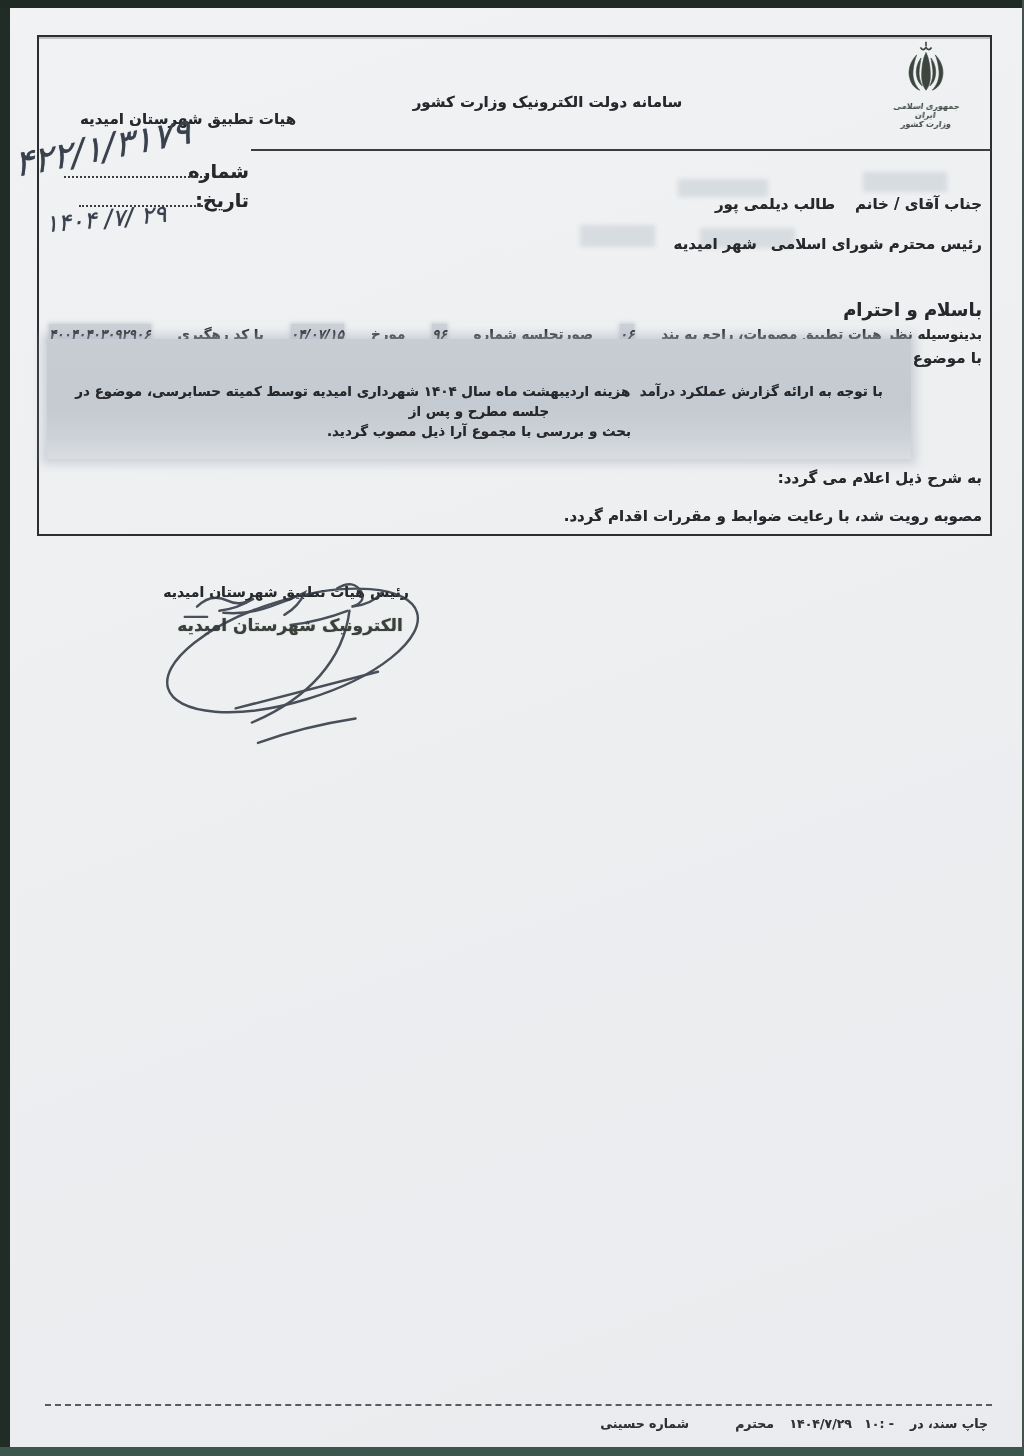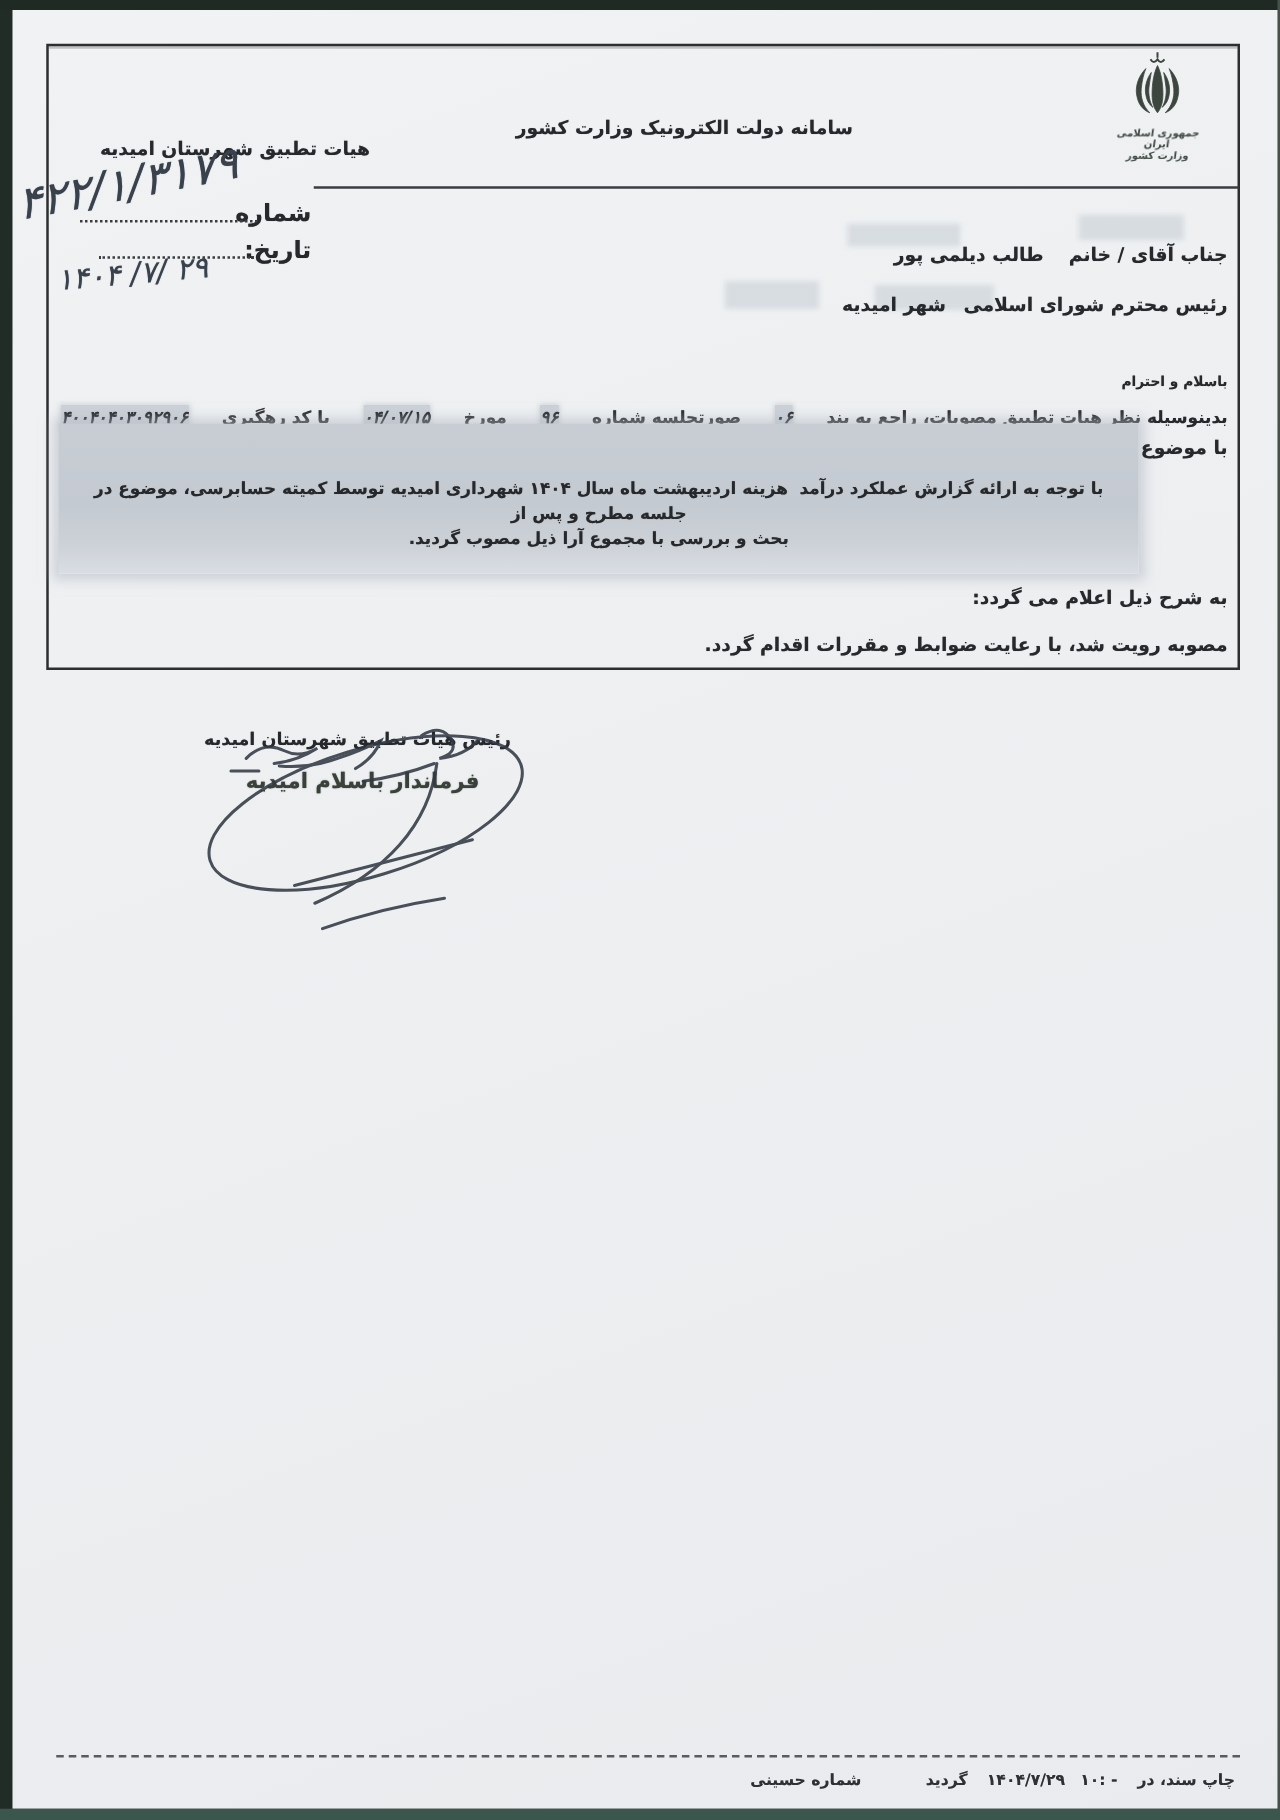--- a/index.html
+++ b/index.html
@@ -45,21 +45,21 @@
 
   .hand{color:#39414d;font-style:italic;font-weight:400;
         text-shadow:0 0 .7px rgba(45,52,66,.6);white-space:nowrap;}
   .hw-number{top:90px;left:-26px;font-size:36px;transform:rotate(-11deg) skewX(-6deg);}
   .hw-date{top:168px;left:6px;font-size:24px;transform:rotate(-5deg);letter-spacing:3px;}
 
   .recip-line{display:flex;flex-direction:row;gap:20px;font-size:15px;white-space:nowrap;}
   .recip1{top:158px;right:8px;}
   .recip2{top:198px;right:8px;gap:14px;}
 
-  .greeting{top:262px;right:8px;font-size:11px;}
+  .greeting{top:262px;right:8px;font-size:18px;}
 
   .intro-line{
     top:287px;left:10px;right:8px;display:flex;flex-direction:row;
     justify-content:space-between;align-items:center;font-size:13.5px;white-space:nowrap;
   }
   .hl{background:#ccd1d8;padding:2px 0;box-shadow:0 0 4px 1px rgba(176,183,194,.6);font-style:italic;}
 
   .subject-label{top:312px;right:8px;font-size:15px;}
   .subject-block{
     top:302px;left:8px;width:864px;height:120px;
@@ -162,40 +162,40 @@
       <div class="txt subject-text">با توجه به ارائه گزارش عملکرد درآمد  هزینه اردیبهشت ماه سال ۱۴۰۴ شهرداری امیدیه توسط کمیته حسابرسی، موضوع در جلسه مطرح و پس از
 بحث و بررسی با مجموع آرا ذیل مصوب گردید.</div>
     </div>
     <div class="abs txt subject-label">با موضوع</div>
 
     <div class="abs txt announce">به شرح ذیل اعلام می گردد:</div>
     <div class="abs txt decision">مصوبه رویت شد، با رعایت ضوابط و مقررات اقدام گردد.</div>
   </div>
 
   <div class="abs txt sig-role1">رئیس هیات تطبیق شهرستان امیدیه</div>
-  <div class="abs txt sig-role2">فرماندار باسلام امیدیه</div>
+  <div class="abs txt sig-role2">الکترونیک شهرستان امیدیه</div>
 
   <svg class="sig-svg" viewBox="0 0 300 200">
     <g stroke="#333a45" stroke-width="2.4" fill="none" stroke-linecap="round" opacity="0.88">
       <ellipse cx="152" cy="95" rx="128" ry="50" transform="rotate(-17 152 95)"></ellipse>
       <path d="M58,52 q14,-14 30,-6 q12,6 26,-2 q-16,10 -34,12"></path>
       <path d="M84,58 q24,2 46,-6 q18,-6 34,-14 q-6,14 -20,22"></path>
       <path d="M196,34 q16,-10 24,4 q4,10 -10,14 q20,-2 30,-14"></path>
       <path d="M150,70 q30,-4 56,-14"></path>
       <path d="M208,56 C202,104 168,142 112,166"></path>
       <path d="M236,116 L96,152"></path>
       <path d="M118,186 q44,-16 96,-24"></path>
       <path d="M46,62 h22"></path>
     </g>
   </svg>
 
   <div class="abs footer-rule"></div>
   <div class="abs footer-row">
     <span class="f-print">چاپ سند، در</span>
     <span class="f-time">۱۰: -</span>
     <span class="f-date">۱۴۰۴/۷/۲۹</span>
-    <span class="f-by">گردید</span>
+    <span class="f-by">محترم</span>
     <span class="f-name">شماره حسینی</span>
   </div>
 
 </div>
 
 <div class="edge-bottom"></div>
 
 </body></html>

